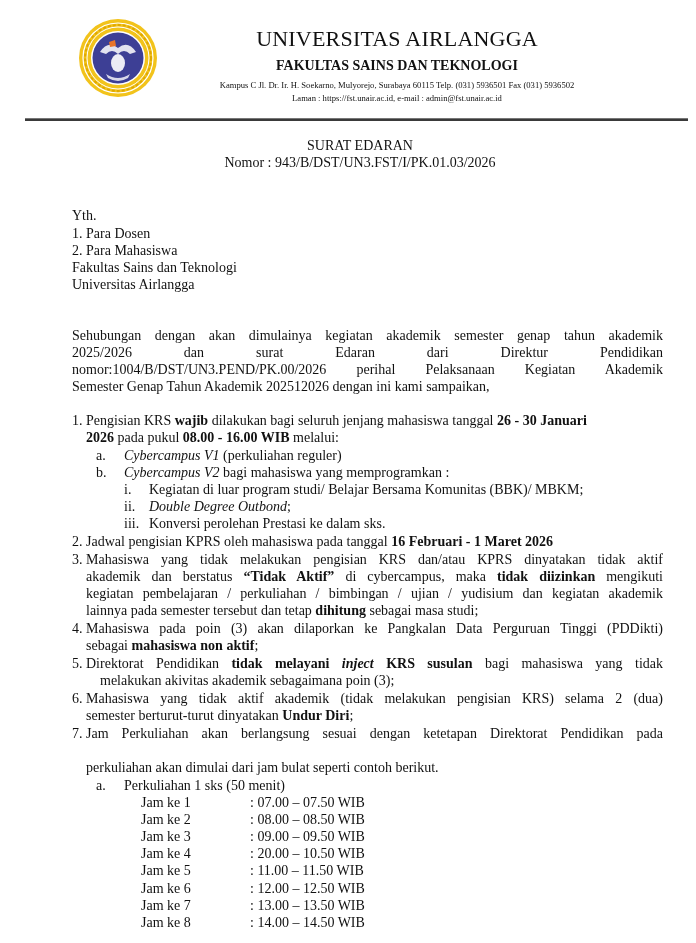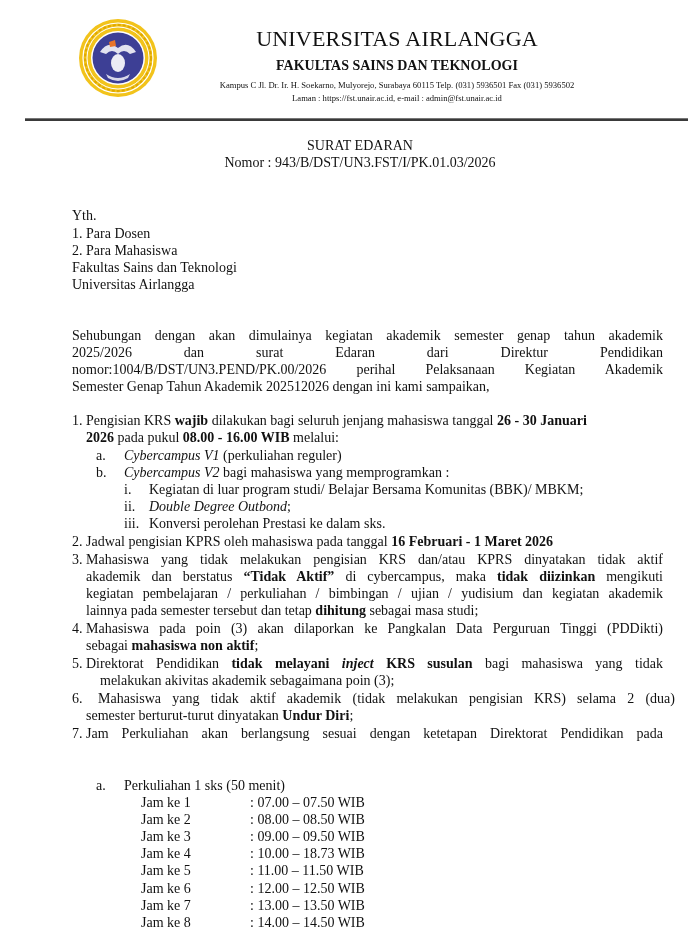--- a/index.html
+++ b/index.html
@@ -106,39 +106,40 @@
     <span>sebagai </span><b>mahasiswa non aktif</b><span>;</span>
   </div>
 
   <div class="row" style="left:72px; top:655px;">5.</div>
   <div class="txt just" style="left:86px; top:655px; width:577px;">
     <span>Direktorat Pendidikan </span><b>tidak melayani </b><b><i>inject</i></b><b> KRS susulan</b><span> bagi mahasiswa yang tidak</span>
   </div>
   <div class="row" style="left:100px; top:672px;">melakukan akivitas akademik sebagaimana poin (3);</div>
 
   <div class="row" style="left:72px; top:690px;">6.</div>
-  <div class="txt just" style="left:98px; top:690px; width:577px;">Mahasiswa yang tidak aktif akademik (tidak melakukan pengisian KRS) selama 2 (dua)</div>
+  <div class="txt just" style="left:86px; top:690px; width:577px;">Mahasiswa yang tidak aktif akademik (tidak melakukan pengisian KRS) selama 2 (dua)</div>
   <div class="row" style="left:86px; top:707px;">
     <span>semester berturut-turut dinyatakan </span><b>Undur Diri</b><span>;</span>
   </div>
 
   <div class="row" style="left:72px; top:725px;">7.</div>
   <div class="txt just" style="left:86px; top:725px; width:577px;">Jam Perkuliahan akan berlangsung sesuai dengan ketetapan Direktorat Pendidikan pada</div>
+  <div class="row" style="left:86px; top:759px;">perkuliahan akan dimulai dari jam bulat seperti contoh berikut.</div>
   <div class="row" style="left:96px; top:777px;">a.</div>
   <div class="row" style="left:124px; top:777px;">Perkuliahan 1 sks (50 menit)</div>
 
   <div>
     <div class="row" style="left:141px; top:794px;">Jam ke 1</div>
     <div class="row" style="left:250px; top:794px;">: 07.00 – 07.50 WIB</div>
     <div class="row" style="left:141px; top:811px;">Jam ke 2</div>
     <div class="row" style="left:250px; top:811px;font-family:Liberation Serif, serif;">: 08.00 – 08.50 WIB</div>
     <div class="row" style="left:141px; top:828px;">Jam ke 3</div>
     <div class="row" style="left:250px; top:828px;">: 09.00 – 09.50 WIB</div>
     <div class="row" style="left:141px; top:845px;">Jam ke 4</div>
-    <div class="row" style="left:250px; top:845px;">: 10.00 – 18.73 WIB</div>
+    <div class="row" style="left:250px; top:845px;">: 20.00 – 10.50 WIB</div>
     <div class="row" style="left:141px; top:862px;">Jam ke 5</div>
     <div class="row" style="left:250px; top:862px;">: 11.00 – 11.50 WIB</div>
     <div class="row" style="left:141px; top:880px;">Jam ke 6</div>
     <div class="row" style="left:250px; top:880px;">: 12.00 – 12.50 WIB</div>
     <div class="row" style="left:141px; top:897px;">Jam ke 7</div>
     <div class="row" style="left:250px; top:897px;">: 13.00 – 13.50 WIB</div>
     <div class="row" style="left:141px; top:914px;">Jam ke 8</div>
     <div class="row" style="left:250px; top:914px;">: 14.00 – 14.50 WIB</div>
   </div>
 </div>

